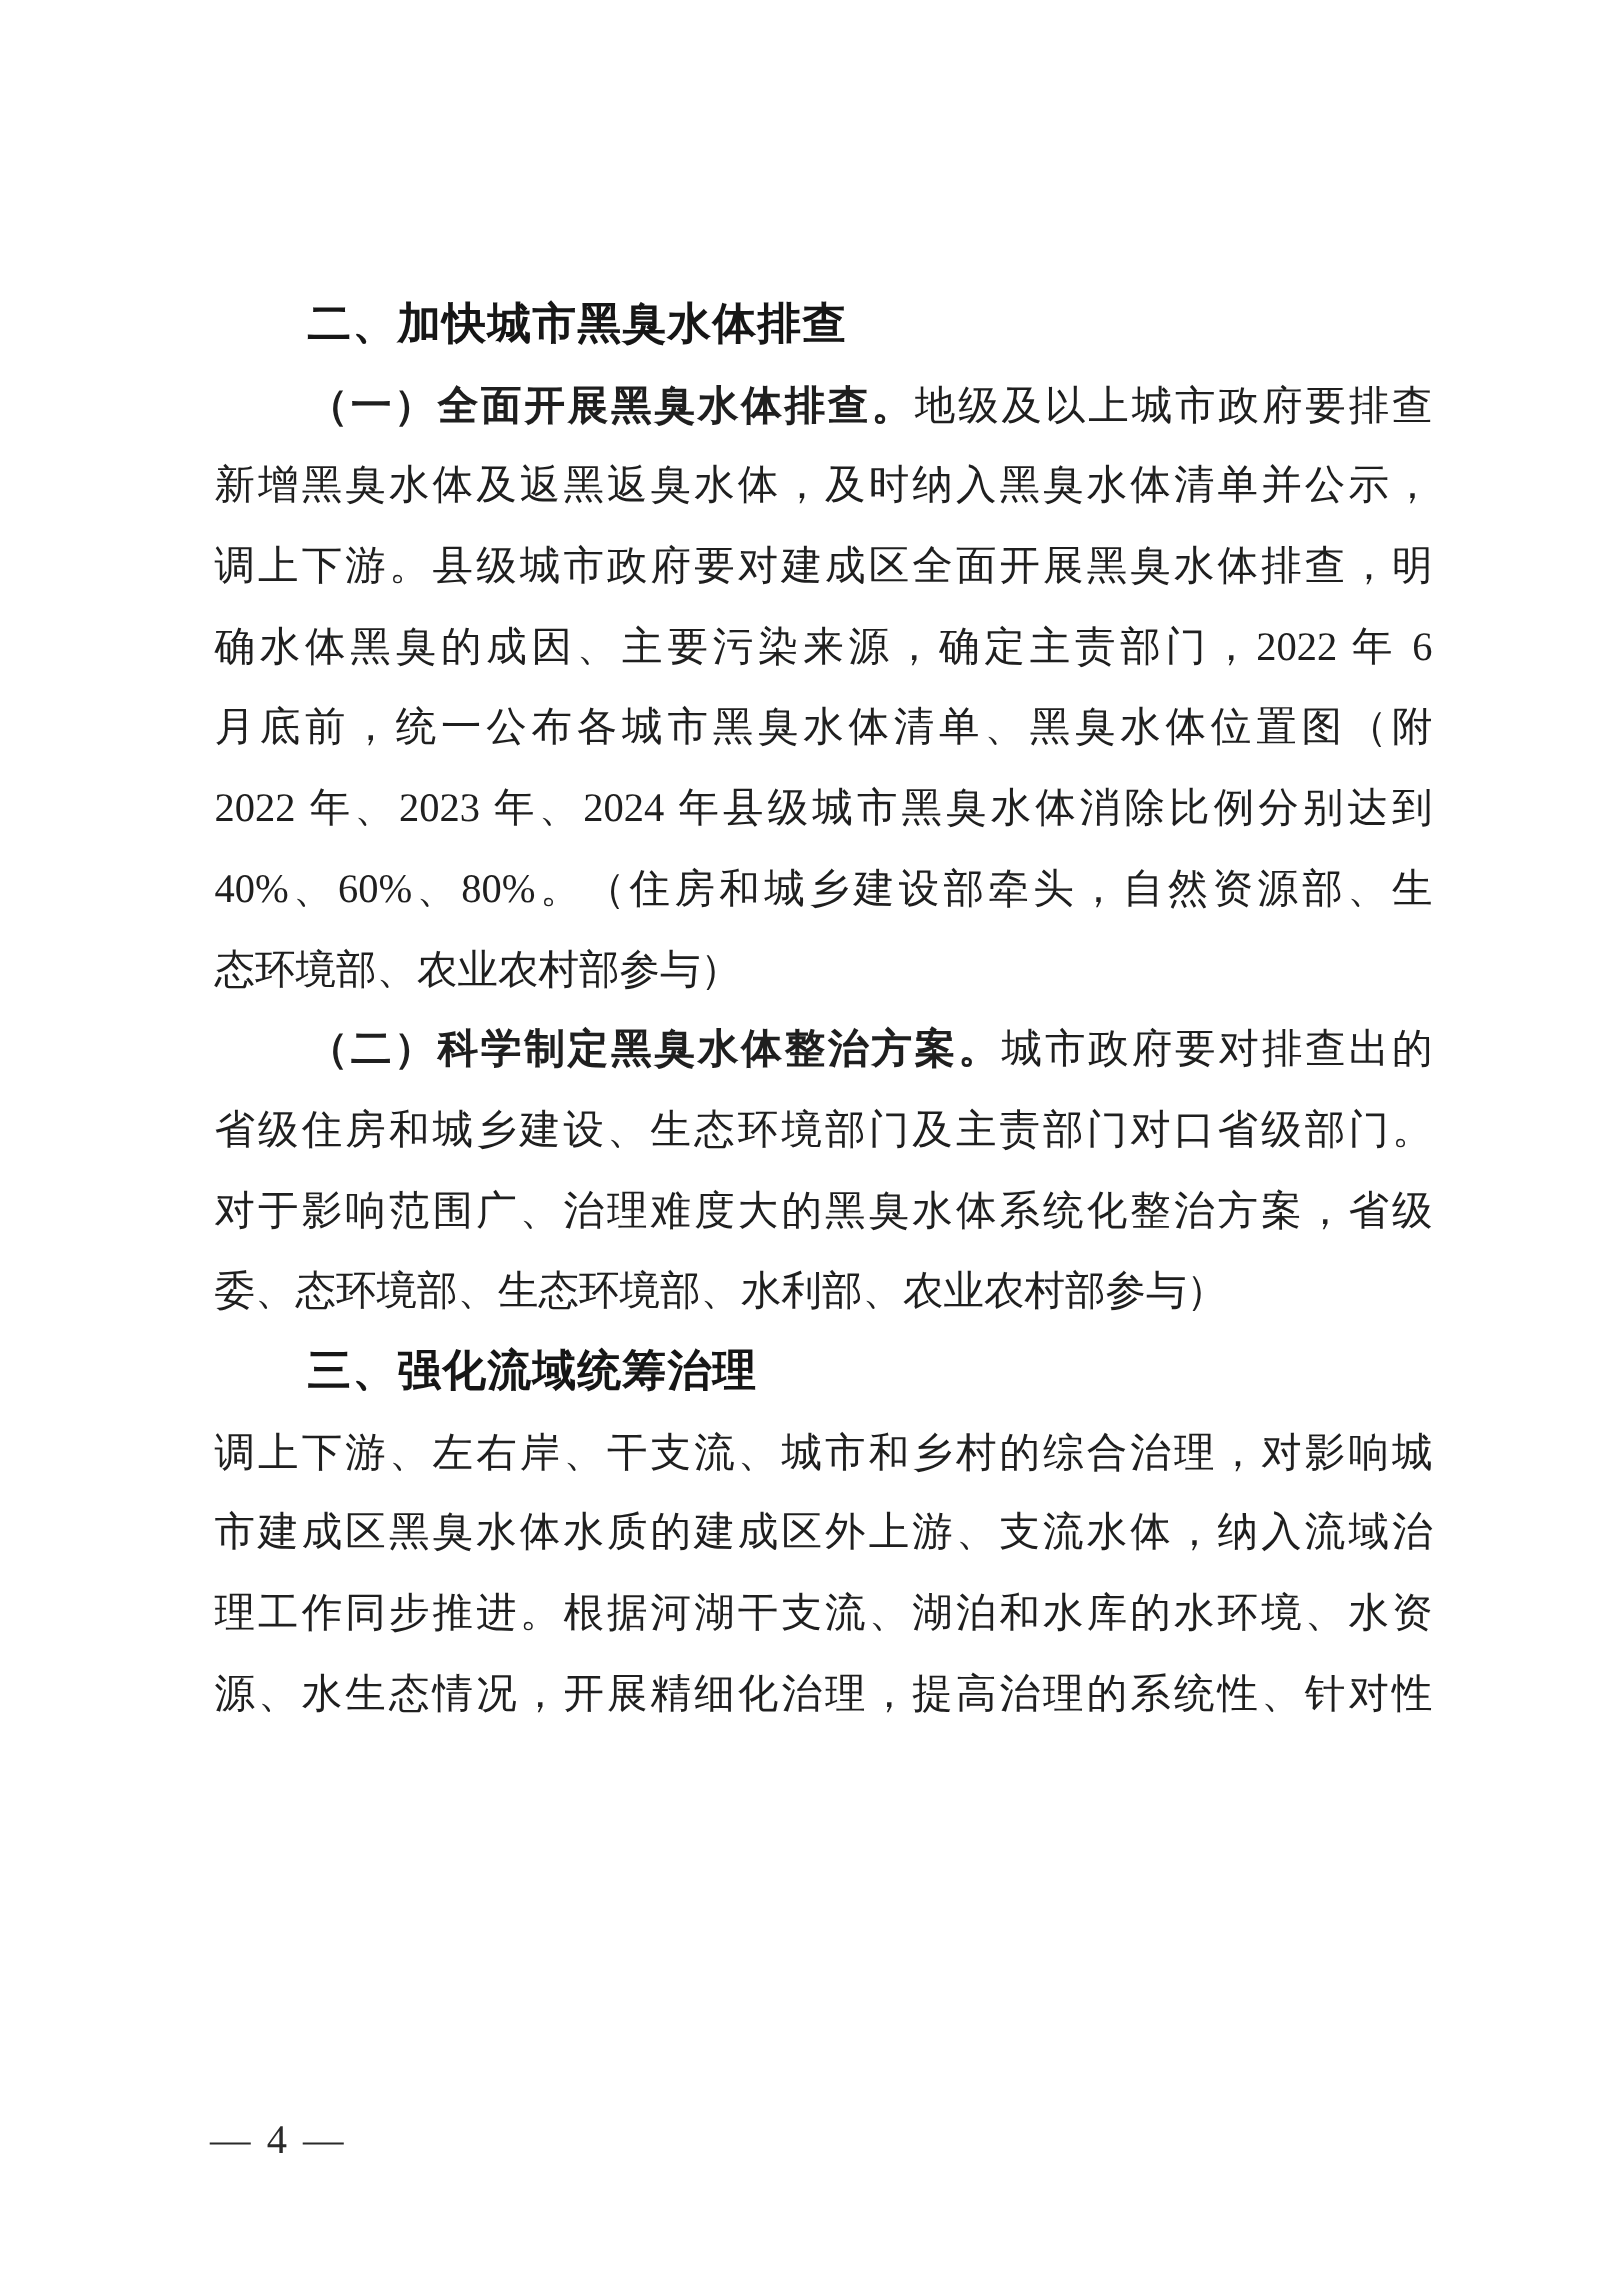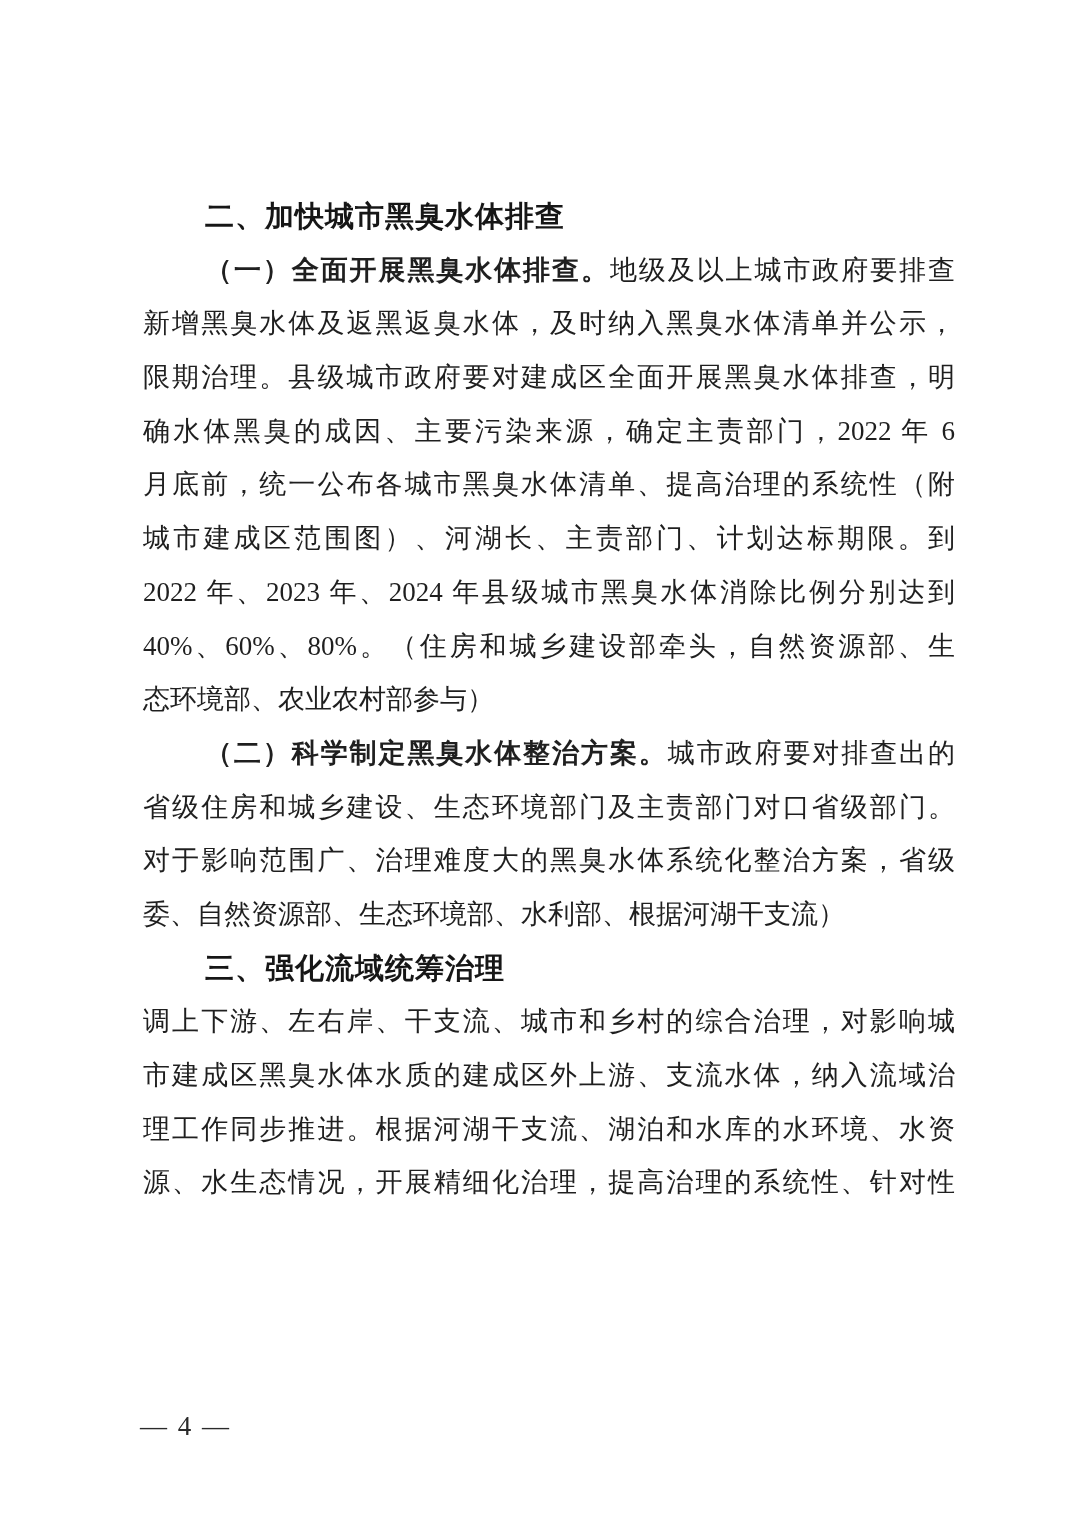--- a/index.html
+++ b/index.html
@@ -74,43 +74,42 @@
 <body>
 
 <div class="page">
   <div class="page-body">
   <div class="line heading"><span class="lead"></span><span class="rest">二、加快城市黑臭水体排查</span></div>
 
   <div class="line indent"><span class="lead">（一）全面开展黑臭水体排查。</span><span class="rest">地级及以上城市政府要排查</span></div>
 
   <div class="line just"><span class="lead"></span><span class="rest">新增黑臭水体及返黑返臭水体，及时纳入黑臭水体清单并公示，</span></div>
 
-  <div class="line just"><span class="lead"></span><span class="rest">限期治理。县级城市政府要对建成区全面开展黑臭水体排查，明</span></div>
+  <div class="line just"><span class="lead"></span><span class="rest">调上下游。县级城市政府要对建成区全面开展黑臭水体排查，明</span></div>
 
   <div class="line just"><span class="lead"></span><span class="rest">确水体黑臭的成因、主要污染来源，确定主责部门，2022 年 6</span></div>
 
-  <div class="line just"><span class="lead"></span><span class="rest">月底前，统一公布各城市黑臭水体清单、提高治理的系统性（附</span></div>
+  <div class="line just"><span class="lead"></span><span class="rest">月底前，统一公布各城市黑臭水体清单、黑臭水体位置图（附</span></div>
 
-  <div class="line just"><span class="lead"></span><span class="rest">城市建成区范围图）、河湖长、主责部门、计划达标期限。到</span></div>
 
   <div class="line just"><span class="lead"></span><span class="rest">2022 年、2023 年、2024 年县级城市黑臭水体消除比例分别达到</span></div>
 
   <div class="line just"><span class="lead"></span><span class="rest">40%、60%、80%。（住房和城乡建设部牵头，自然资源部、生</span></div>
 
   <div class="line end"><span class="lead"></span><span class="rest">态环境部、农业农村部参与）</span></div>
 
   <div class="line indent"><span class="lead">（二）科学制定黑臭水体整治方案。</span><span class="rest">城市政府要对排查出的</span></div>
 
 
   <div class="line just"><span class="lead"></span><span class="rest">省级住房和城乡建设、生态环境部门及主责部门对口省级部门。</span></div>
 
   <div class="line just"><span class="lead"></span><span class="rest">对于影响范围广、治理难度大的黑臭水体系统化整治方案，省级</span></div>
 
 
-  <div class="line end"><span class="lead"></span><span class="rest">委、自然资源部、生态环境部、水利部、根据河湖干支流）</span></div>
+  <div class="line end"><span class="lead"></span><span class="rest">委、态环境部、生态环境部、水利部、农业农村部参与）</span></div>
 
   <div class="line heading"><span class="lead"></span><span class="rest">三、强化流域统筹治理</span></div>
 
 
   <div class="line just"><span class="lead"></span><span class="rest">调上下游、左右岸、干支流、城市和乡村的综合治理，对影响城</span></div>
 
   <div class="line just"><span class="lead"></span><span class="rest">市建成区黑臭水体水质的建成区外上游、支流水体，纳入流域治</span></div>
 
   <div class="line just"><span class="lead"></span><span class="rest">理工作同步推进。根据河湖干支流、湖泊和水库的水环境、水资</span></div>
 

